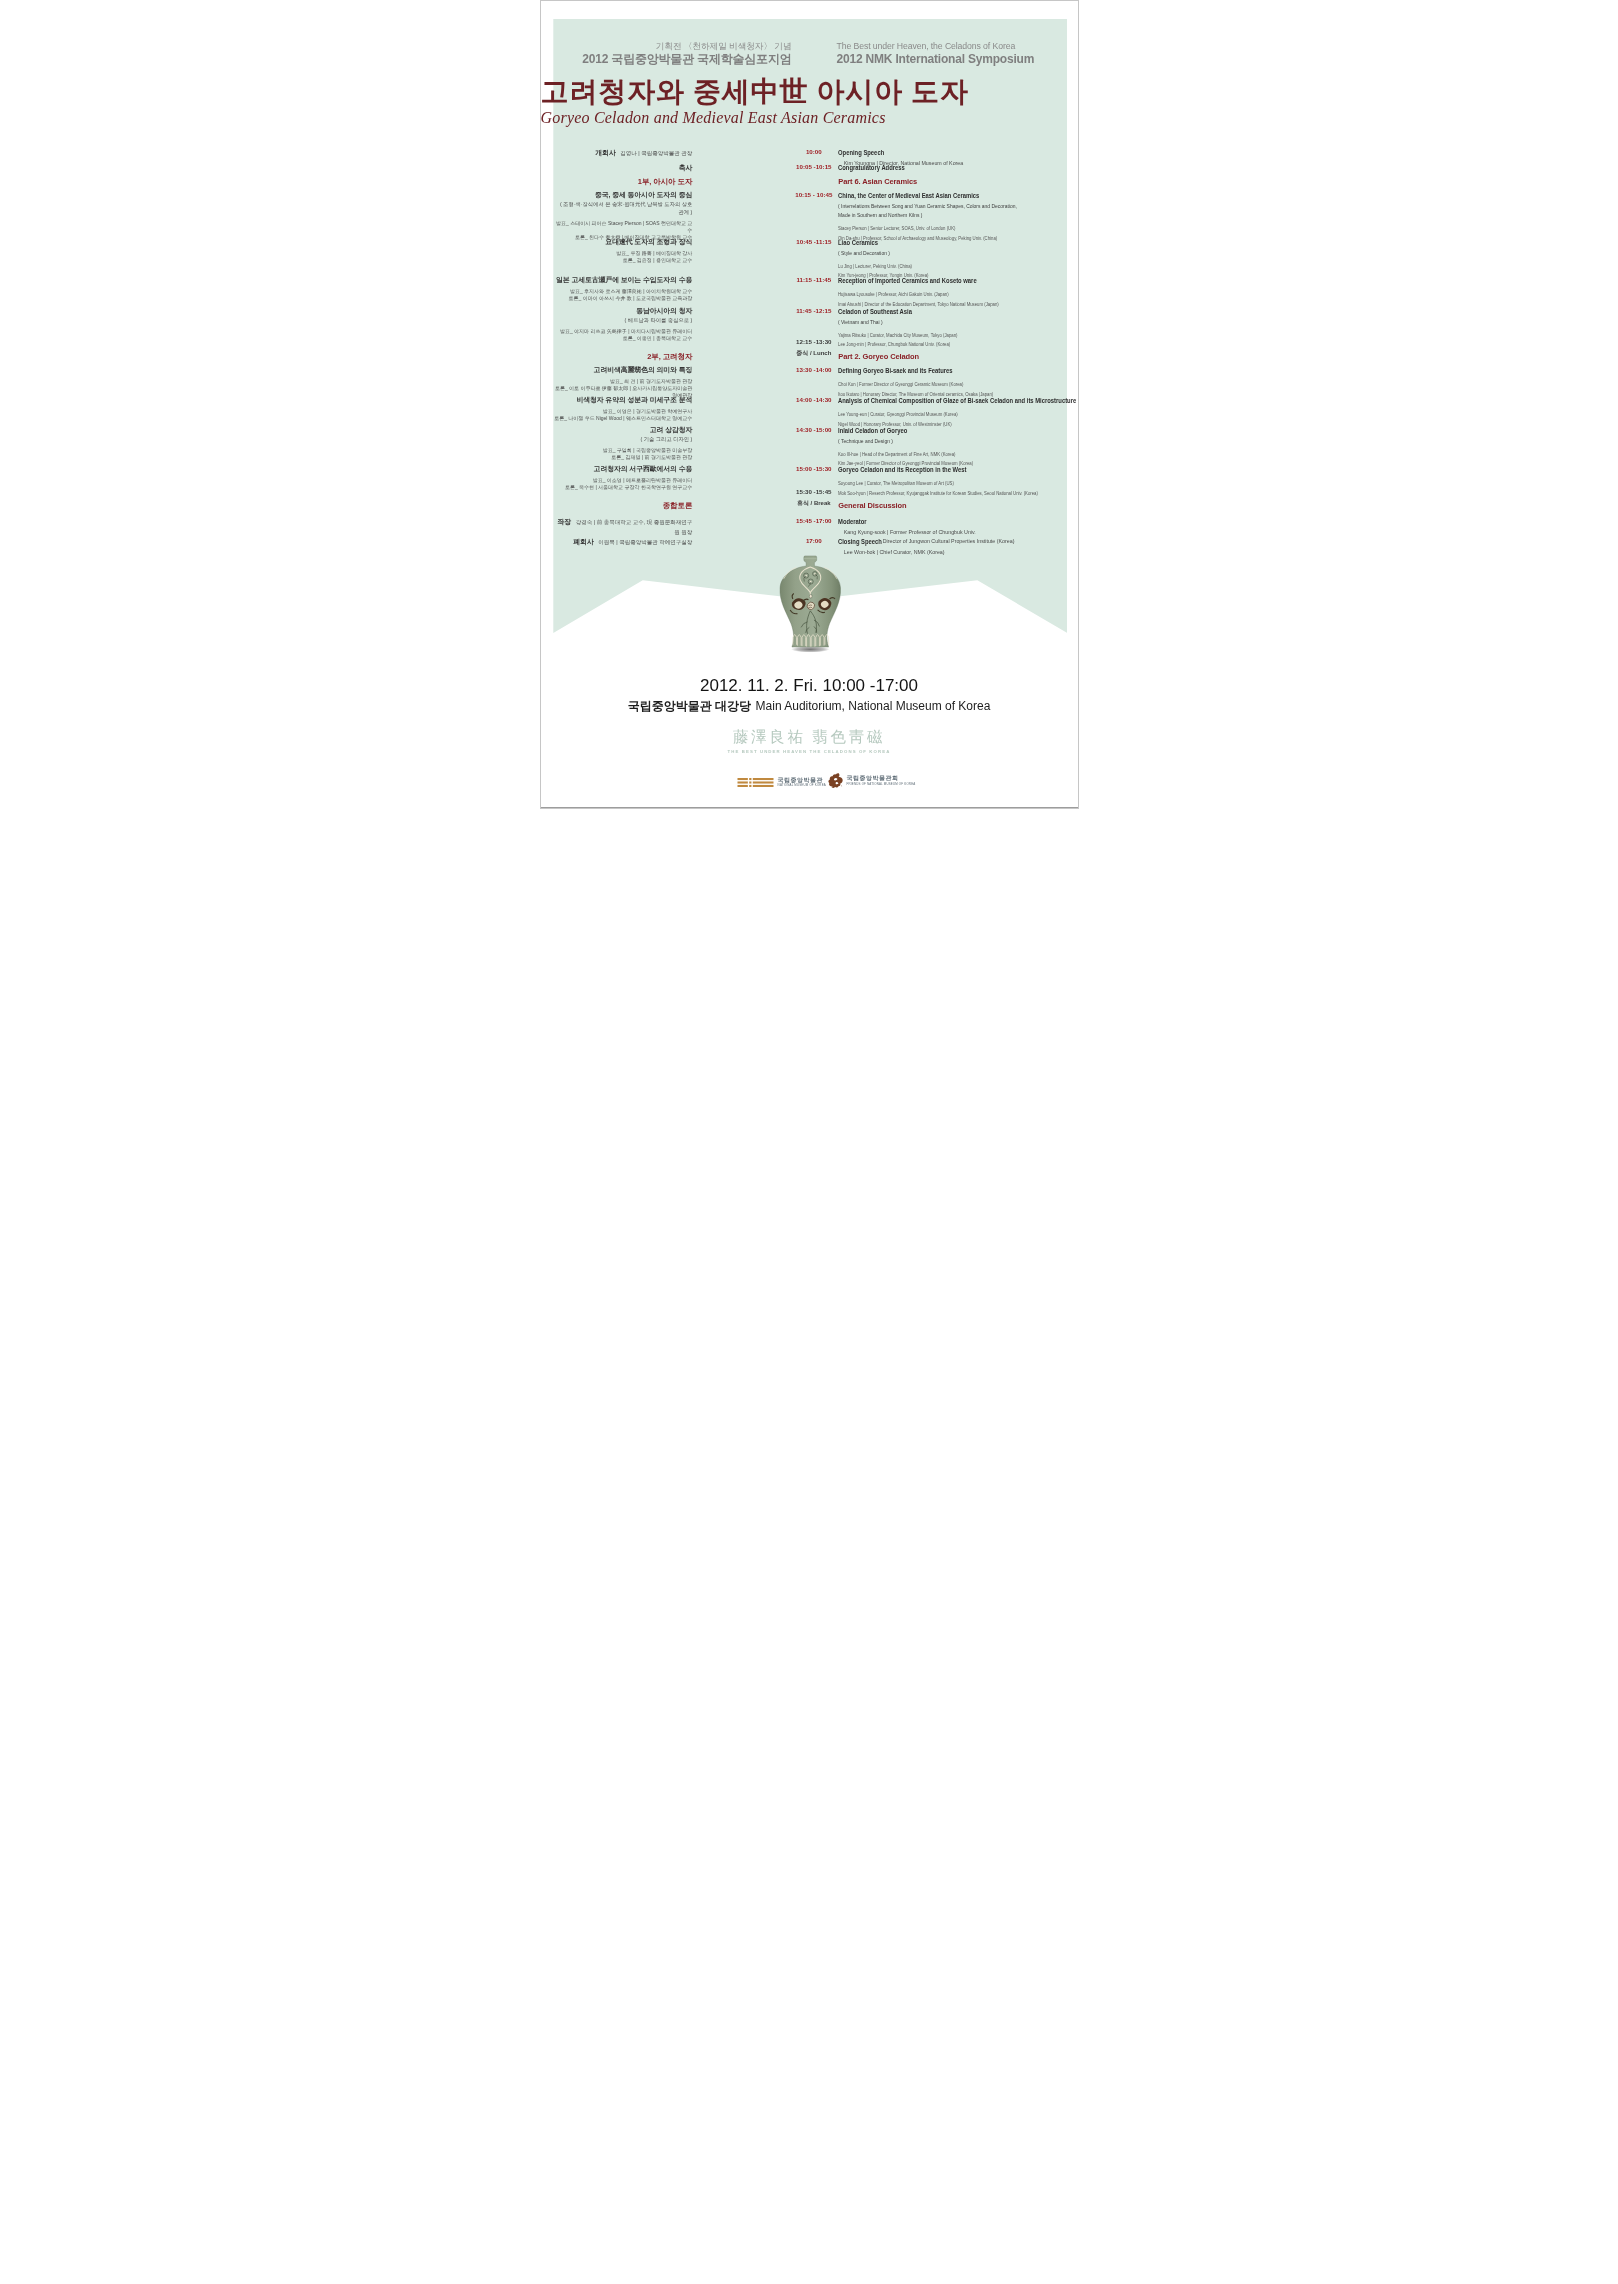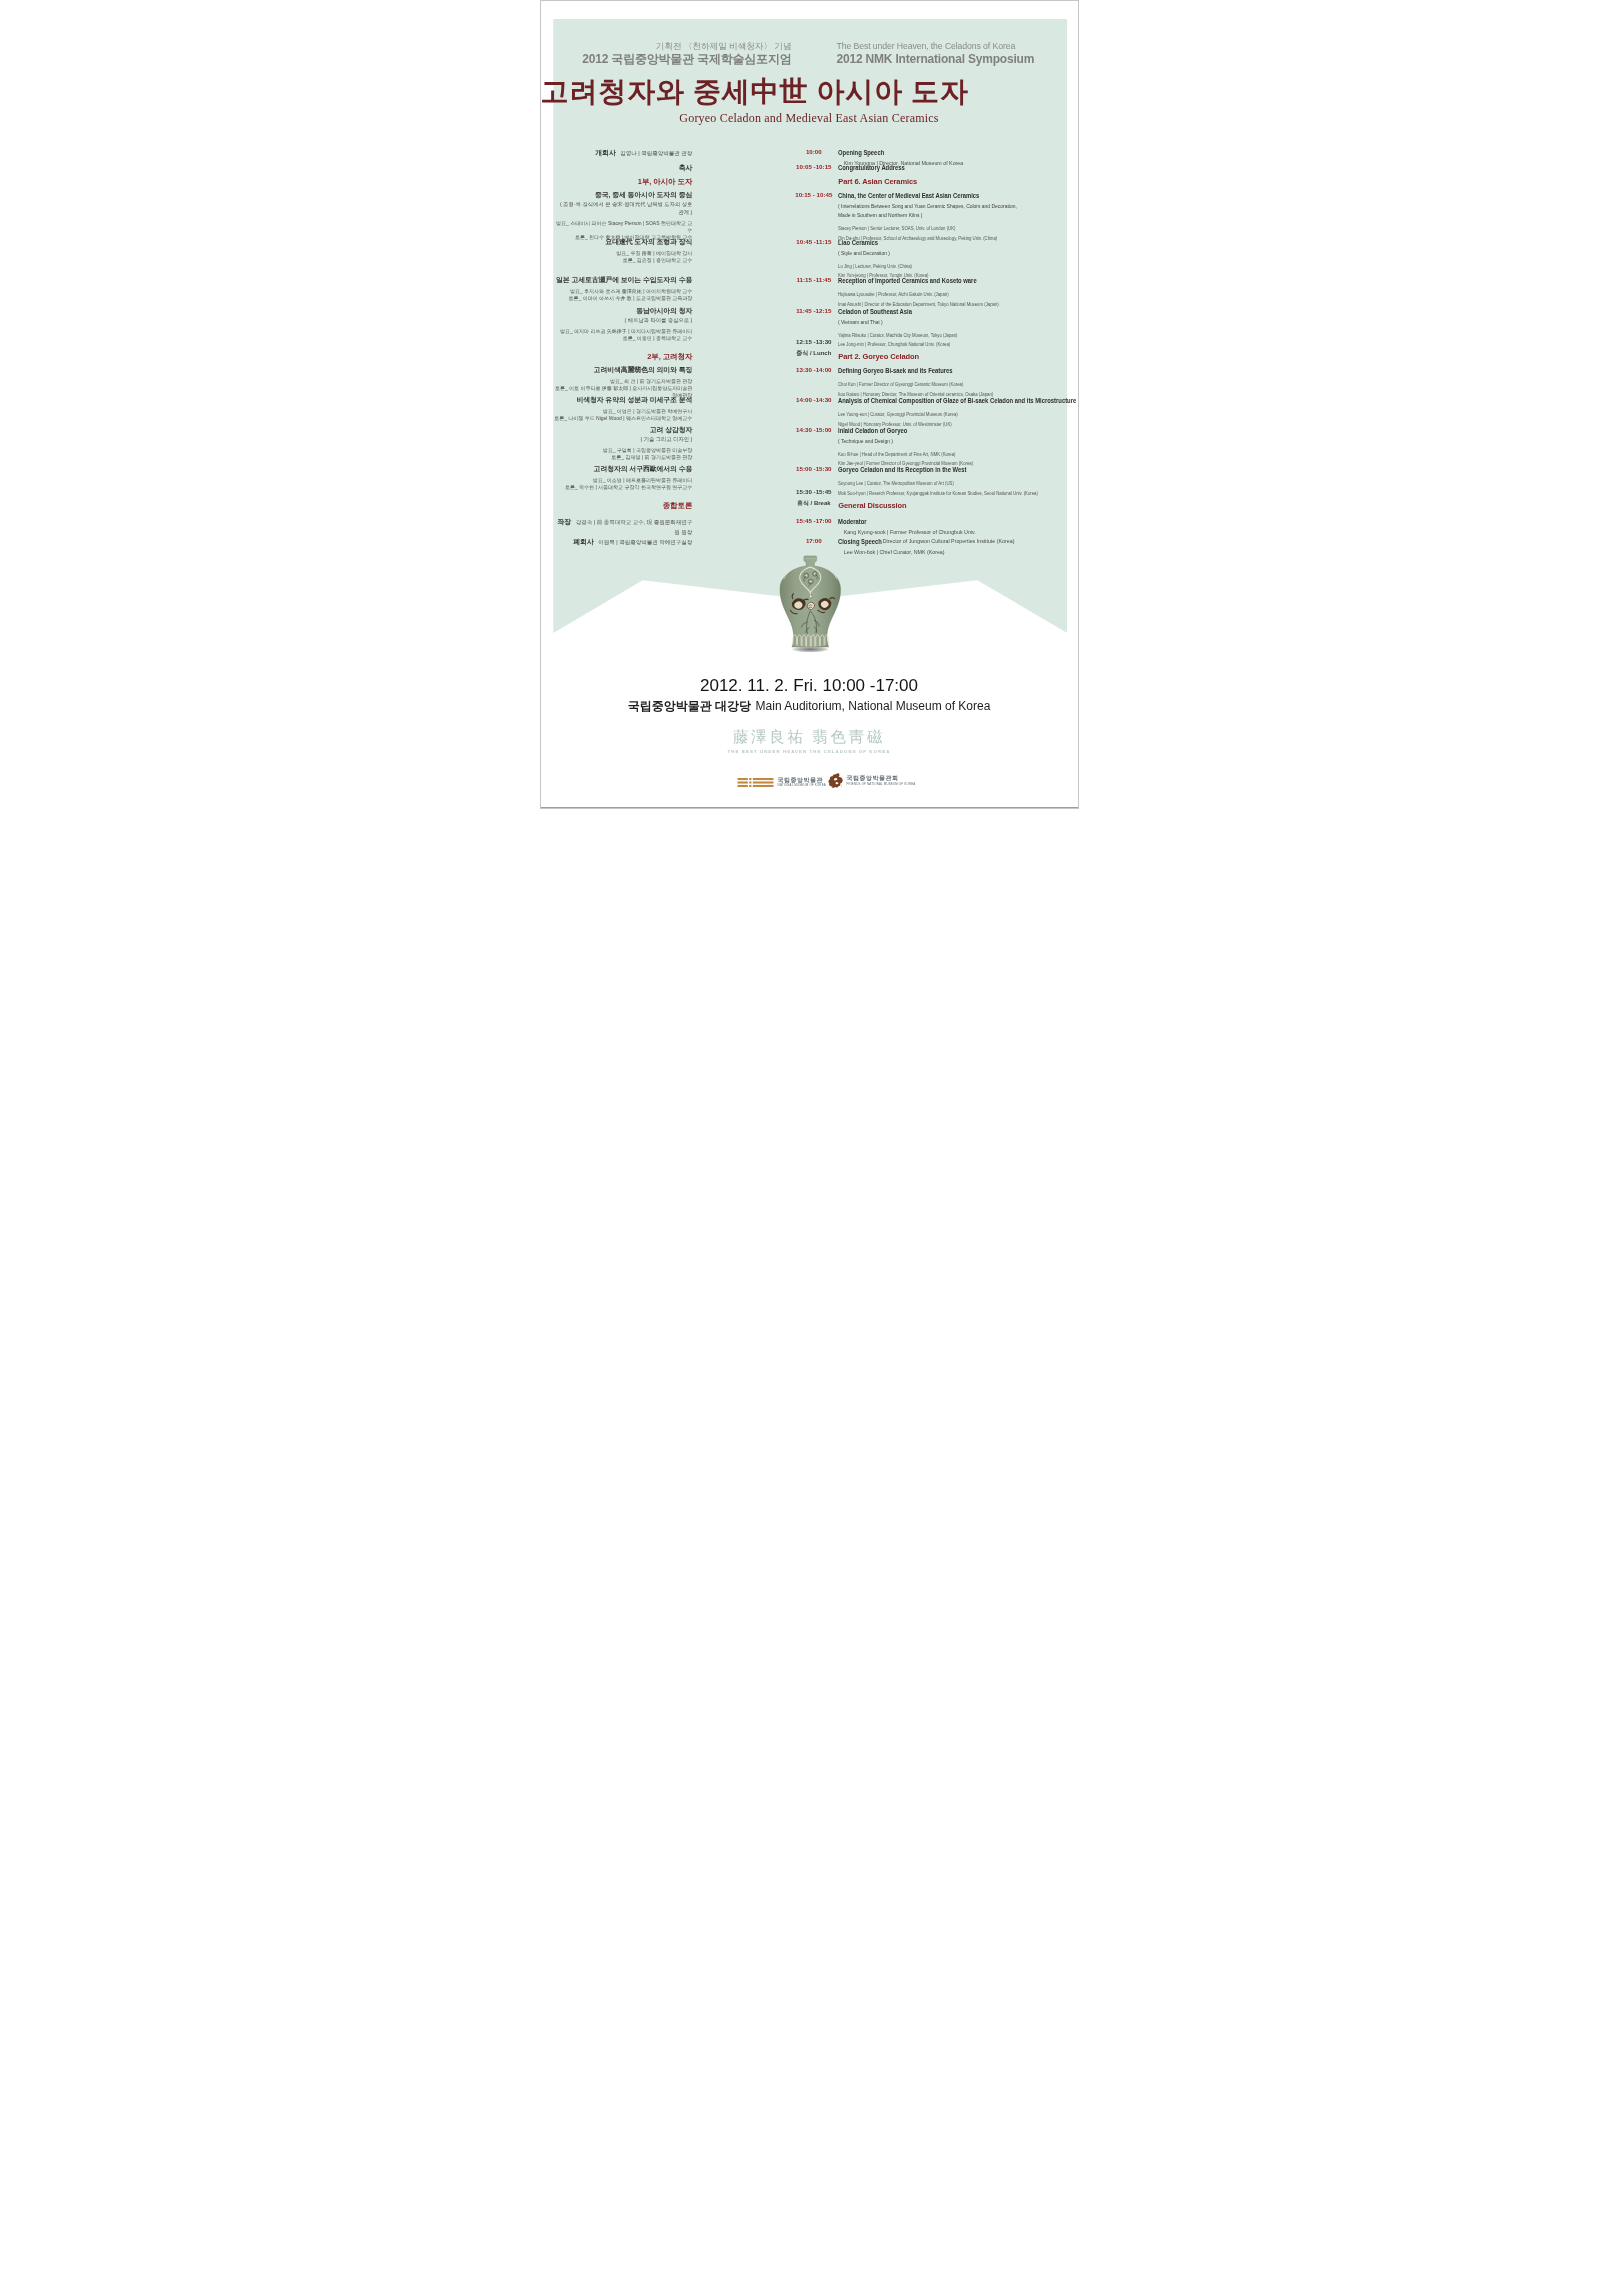--- a/index.html
+++ b/index.html
@@ -19,23 +19,23 @@
   
   .hdr-ko{position:absolute; top:40px; right:286px; text-align:right;}
   .hdr-en{position:absolute; top:40px; left:296px; text-align:left;}
   .hdr-line1{font-size:8.7px; line-height:11.4px; color:var(--gray-header,#8a8a8a); letter-spacing:-0.1px;}
   .hdr-line2{font-size:12px; line-height:15.5px; font-weight:700; color:#7f7f7f; letter-spacing:-0.2px;}
 
   
   .title-ko{position:absolute; left:0; right:0; top:75px; 
     font-family:"Liberation Serif", serif; font-size:28px; line-height:31px; font-weight:600;
     color:var(--maroon,#6d2125); letter-spacing:0.9px;}
-  .title-en{position:absolute; left:0; right:0; top:109px; text-align:center;
-    font-family:"Liberation Serif", serif; font-size:12px; line-height:16.4px; font-weight:500;
-    color:var(--maroon,#6d2125); letter-spacing:0.2px;}
+  .title-en{position:absolute; left:0; right:0; top:109px; text-align:left;
+    font-family:"Liberation Serif", serif; font-size:16px; line-height:16.4px; font-weight:500;
+    color:var(--maroon,#6d2125); letter-spacing:0.2px;font-style:italic;}
 
   
   .sched{position:absolute; left:12.8px; top:0; width:415px; height:640px;}
   .s-it{position:absolute; left:0; width:100%;}
   .s-ko{position:absolute; right:276px; left:0; text-align:right;}
   .s-time{position:absolute; left:215px; width:91px; text-align:center;
     font-weight:700; font-size:6.2px; line-height:8.2px; color:var(--red,#9f1e24);}
   .s-en{position:absolute; left:285px; right:0; text-align:left;}
   .kt{font-size:6.9px; font-weight:700; color:#343434; line-height:8.7px; letter-spacing:-0.1px;}
   .kd{font-size:5.5px; color:#4a4a4a; margin-left:4.6px; font-weight:400;}

